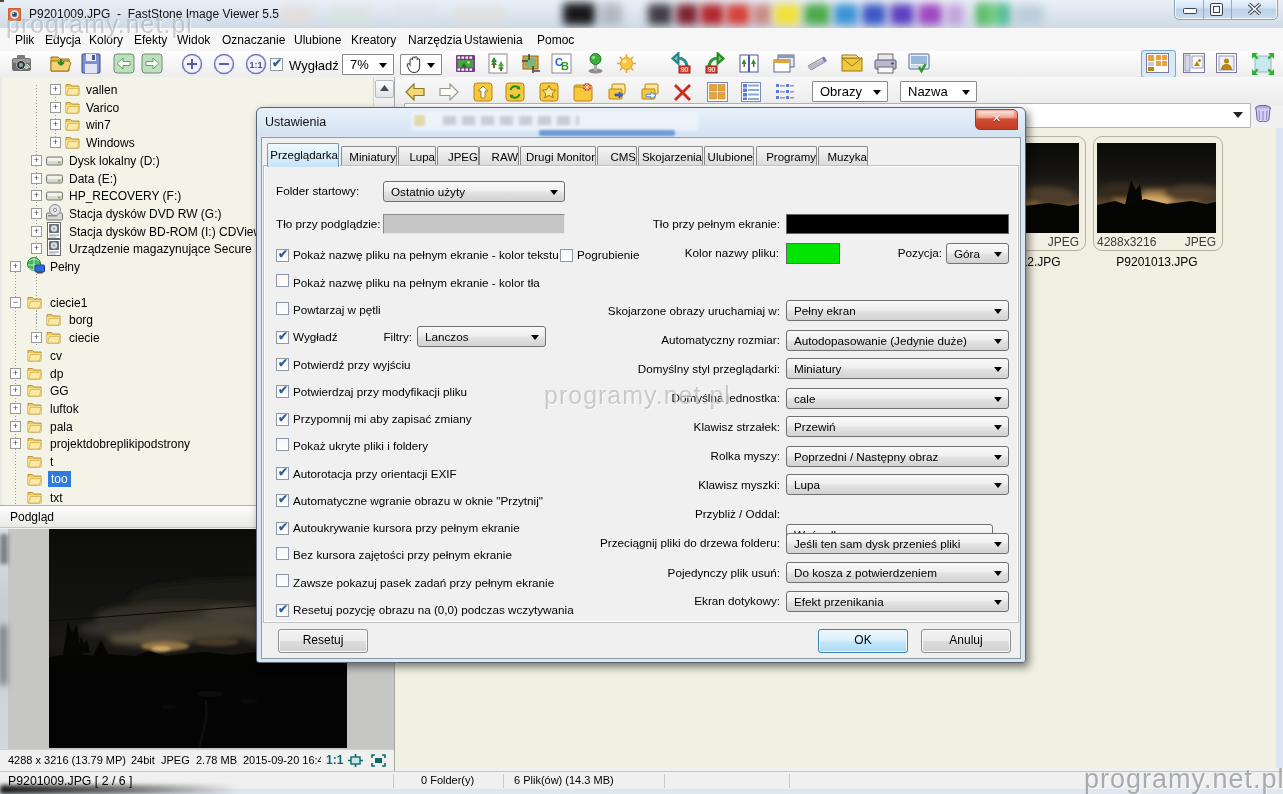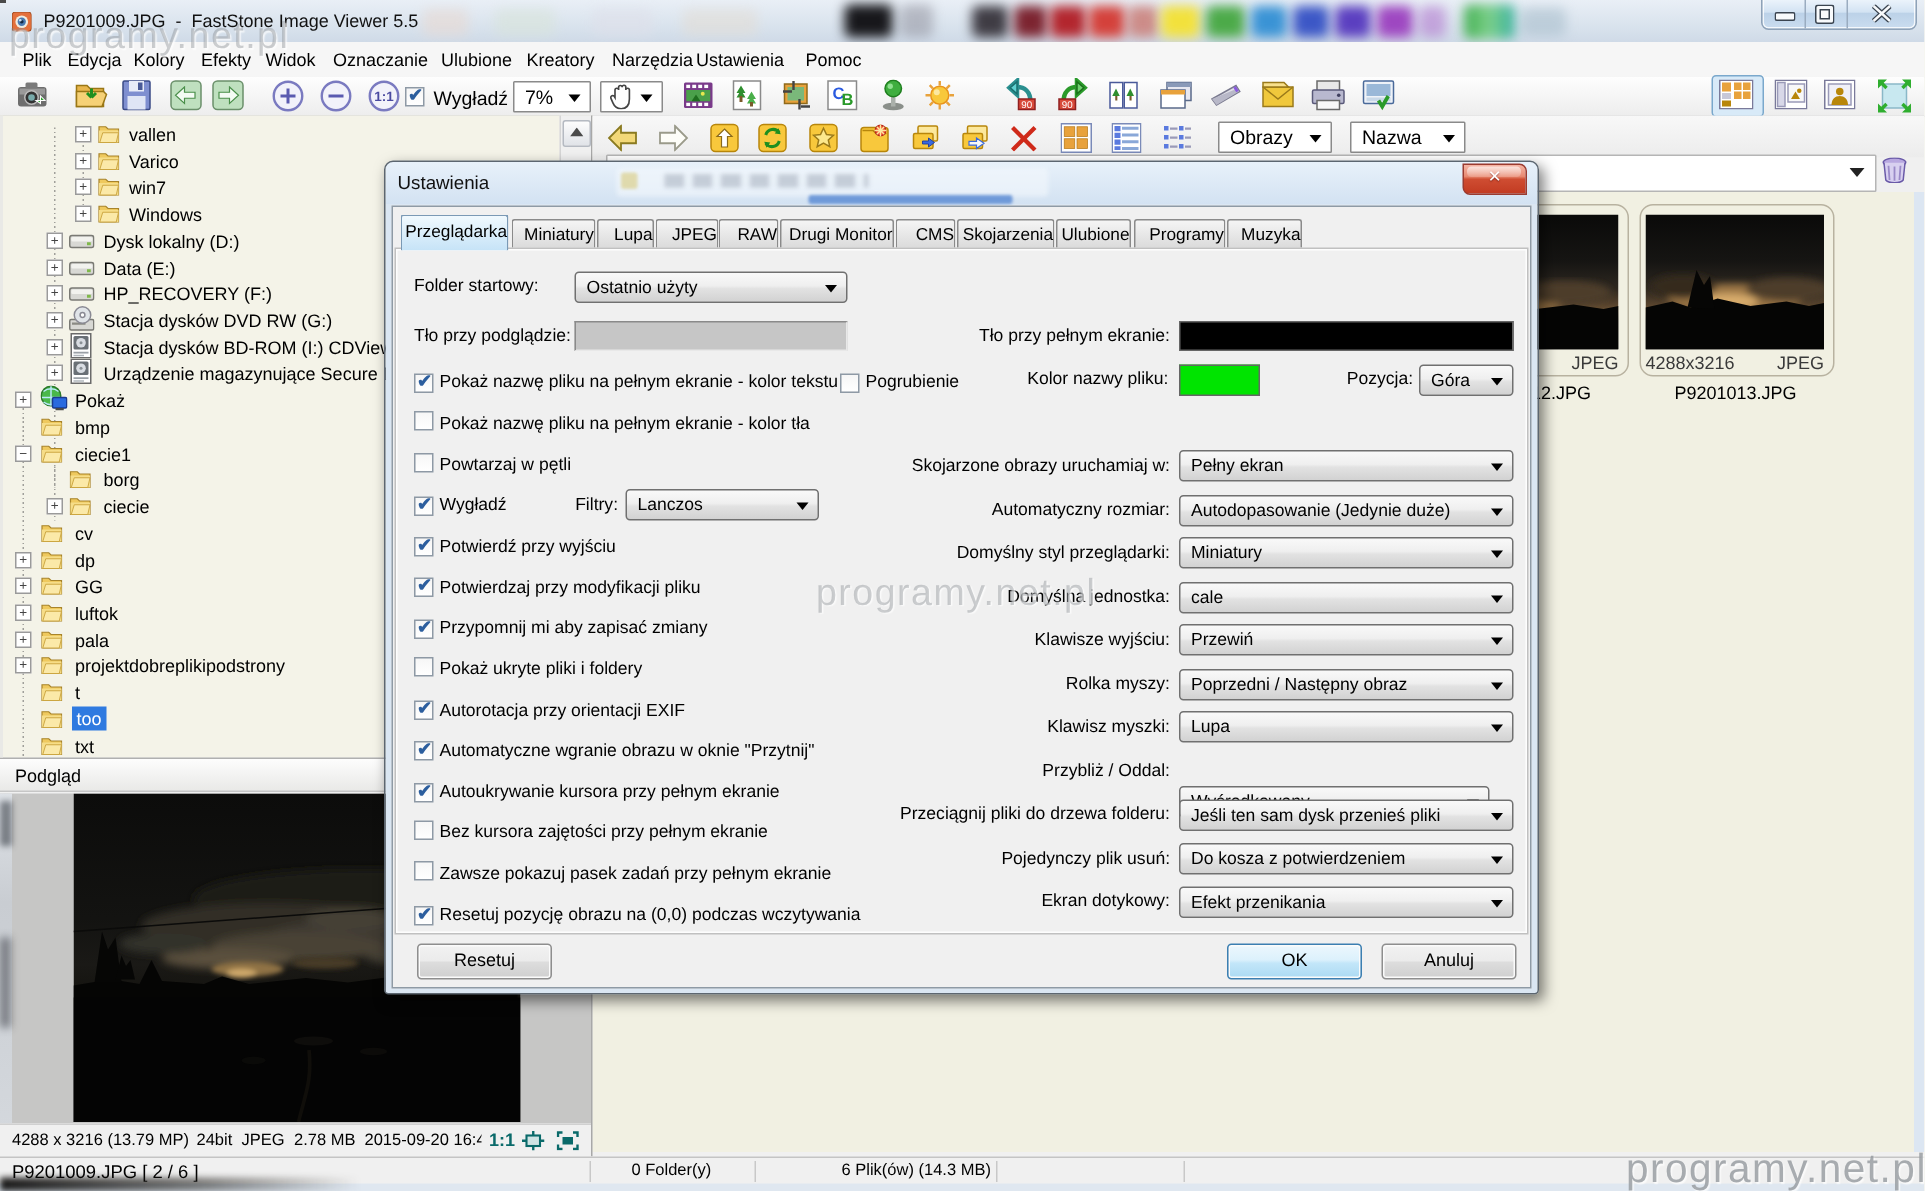--- a/index.html
+++ b/index.html
@@ -391,29 +391,21 @@
         <span style="position:absolute;left:69px;top:1px">Urządzenie magazynujące Secure Di</span>
       </div>
     <div class="trow" style="left:0;top:180px;width:394px">
         <div class="exp" style="left:10px;top:4px">+</div>
         <svg class="abs" style="left:27px;top:0px" width="18" height="17" viewBox="0 0 18 17">
           <circle cx="7" cy="7" r="6.5" fill="#4ab84a" stroke="#2a7a2a"></circle>
           <path d="M2 4 a8 8 0 0 1 10 0 M1 8 h12 M2 11 a8 8 0 0 0 10 0 M7 .5 v13" stroke="#b8e8f8" stroke-width="1" fill="none"></path>
           <rect x="8" y="8" width="9.5" height="7" rx="1" fill="#2a6adf" stroke="#1a3a8f"></rect>
           <rect x="10" y="15" width="5.5" height="1.5" fill="#4a4a4a"></rect>
         </svg>
-        <span style="position:absolute;left:50px;top:1px">Pokaż</span>
-      </div>
-    <div class="trow" style="left:0;top:198px;width:394px">
-        <svg class="abs" style="left:27px;top:2px" width="15" height="14" viewBox="0 0 15 14">
-          <path d="M1 2.5 h4.5 l1.5 1.5 H14 v9 H1 z" fill="#efc95e" stroke="#a8842a" stroke-width=".8"></path>
-          <path d="M1 5 h13 v8 H1 z" fill="#f6dd88"></path>
-          <path d="M1.5 13 l2-6.5 H14 L12.5 13 z" fill="#fbe9a8" stroke="#c8a23a" stroke-width=".6"></path>
-        </svg>
-        <span style="position:absolute;left:50px;top:1px">bmp</span>
+        <span style="position:absolute;left:50px;top:1px">Pełny</span>
       </div>
     <div class="trow" style="left:0;top:216px;width:394px">
         <div class="exp" style="left:10px;top:4px">−</div>
         <svg class="abs" style="left:27px;top:2px" width="15" height="14" viewBox="0 0 15 14">
           <path d="M1 2.5 h4.5 l1.5 1.5 H14 v9 H1 z" fill="#efc95e" stroke="#a8842a" stroke-width=".8"></path>
           <path d="M1 5 h13 v8 H1 z" fill="#f6dd88"></path>
           <path d="M1.5 13 l2-6.5 H14 L12.5 13 z" fill="#fbe9a8" stroke="#c8a23a" stroke-width=".6"></path>
         </svg>
         <span style="position:absolute;left:50px;top:1px">ciecie1</span>
       </div>
@@ -722,21 +714,21 @@
     <svg class="abs" style="left:371px;top:4px" width="15" height="13" viewBox="0 0 15 13">
         <path d="M1 4 v-3 h3 M11 1 h3 v3 M14 9 v3 h-3 M4 12 H1 V9" fill="none" stroke="#0a6a6a" stroke-width="1.6"></path>
         <rect x="4" y="4" width="7" height="5" fill="#0a6a6a"></rect>
       </svg>
   </div>
   <div class="abs" id="statusbar">
     <span class="abs" style="left:8px;top:2px;font-size:12.3px">P9201009.JPG [ 2 / 6 ]</span>
     <div class="sdiv" style="left:393px"></div>
     <span class="abs" style="left:421px;top:2px">0 Folder(y)</span>
     <div class="sdiv" style="left:503px"></div>
-    <span class="abs" style="left:561px;top:2px">6 Plik(ów) (14.3 MB)</span>
+    <span class="abs" style="left:514px;top:2px">6 Plik(ów) (14.3 MB)</span>
     <div class="sdiv" style="left:664px"></div>
     <span class="abs" style="left:694px;top:20px">Wybranych 1</span>
     <div class="sdiv" style="left:789px"></div>
   </div>
   <div class="abs" id="bottomedge"></div>
   <div class="abs" id="dialog">
     <div class="abs" style="left:154px;top:4px;width:288px;height:19px;background:rgba(245,250,253,.55);border-radius:3px;filter:blur(1.5px)"></div>
     <div class="abs" style="left:157px;top:7px;width:11px;height:11px;background:#ded6a0;opacity:.85;border-radius:2px;filter:blur(1px)"></div>
     <div class="abs" style="left:186px;top:8px;width:136px;height:9px;background:repeating-linear-gradient(90deg,rgba(150,160,175,.45) 0 13px,rgba(205,215,225,.08) 13px 19px);filter:blur(1.5px)"></div>
     <div class="abs" style="left:282px;top:22px;width:136px;height:6px;background:rgba(85,135,210,.8);filter:blur(1px);border-radius:2px"></div>
@@ -798,21 +790,21 @@
     <div class="cb c" style="left:19px;top:495.5px"></div>
     <div class="lbl" style="left:36px;top:494.5px">Resetuj pozycję obrazu na (0,0) podczas wczytywania</div>
     <div class="rlbl" style="left:223px;top:196px;width:300px">Skojarzone obrazy uruchamiaj w:</div>
     <div class="combo" style="left:529px;top:192px;width:223px">Pełny ekran</div>
     <div class="rlbl" style="left:223px;top:225px;width:300px">Automatyczny rozmiar:</div>
     <div class="combo" style="left:529px;top:222px;width:223px">Autodopasowanie (Jedynie duże)</div>
     <div class="rlbl" style="left:223px;top:254px;width:300px">Domyślny styl przeglądarki:</div>
     <div class="combo" style="left:529px;top:250px;width:223px">Miniatury</div>
     <div class="rlbl" style="left:223px;top:283px;width:300px">Domyślna jednostka:</div>
     <div class="combo" style="left:529px;top:280px;width:223px">cale</div>
-    <div class="rlbl" style="left:223px;top:312px;width:300px">Klawisze wyjściu:</div>
+    <div class="rlbl" style="left:223px;top:312px;width:300px">Klawisz strzałek:</div>
     <div class="combo" style="left:529px;top:308px;width:223px">Przewiń</div>
     <div class="rlbl" style="left:223px;top:341px;width:300px">Rolka myszy:</div>
     <div class="combo" style="left:529px;top:338px;width:223px">Poprzedni / Następny obraz</div>
     <div class="rlbl" style="left:223px;top:370px;width:300px">Klawisz myszki:</div>
     <div class="combo" style="left:529px;top:366px;width:223px">Lupa</div>
     <div class="rlbl" style="left:223px;top:399px;width:300px">Przybliż / Oddal:</div>
     <div class="combo" style="left:529px;top:416px;width:207px">Wyśrodkowany</div>
     <div class="rlbl" style="left:223px;top:428px;width:300px">Przeciągnij pliki do drzewa folderu:</div>
     <div class="combo" style="left:529px;top:425px;width:223px">Jeśli ten sam dysk przenieś pliki</div>
     <div class="rlbl" style="left:223px;top:458px;width:300px">Pojedynczy plik usuń:</div>

